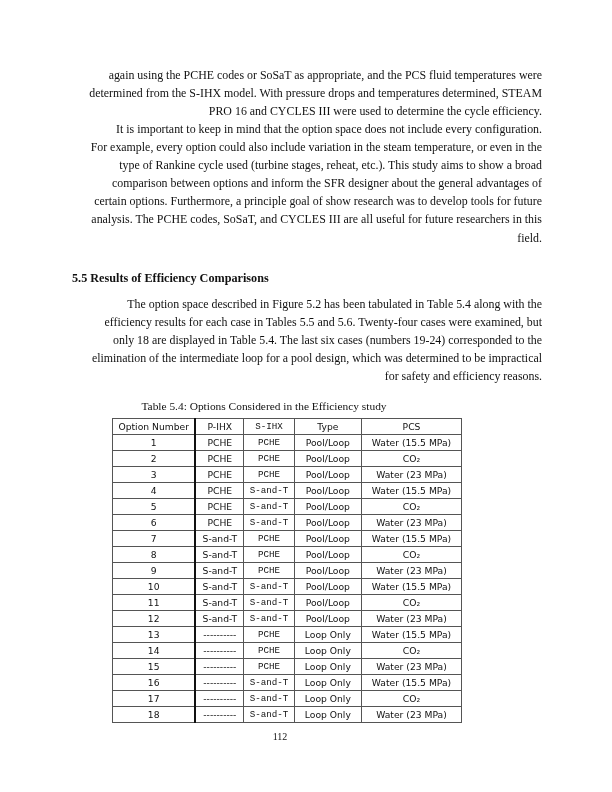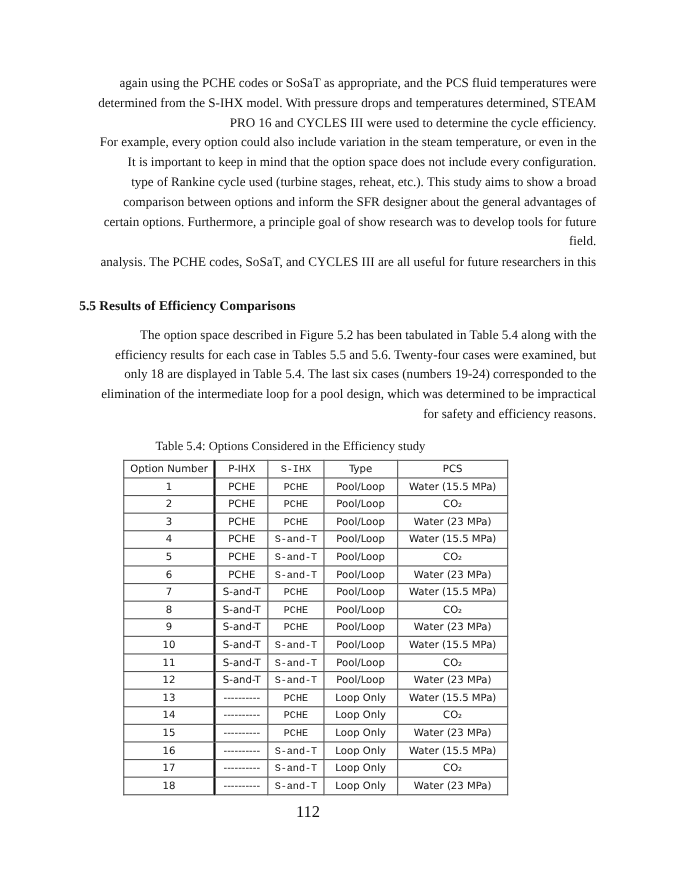--- a/index.html
+++ b/index.html
@@ -32,42 +32,42 @@
     font-weight: normal; white-space: nowrap;
   }
   table.opts th { height: 15px; }
   table.opts .c0 { width: 84px; border-right: 2px solid #111; }
   table.opts .c1 { width: 51px; }
   table.opts .c2 { width: 52px; font-family: Liberation Mono, monospace; }
   table.opts .c3 { width: 78px; margin-top: 46px; }
   table.opts .c4 { width: 110px; }
   .pageno {
     position: absolute; left: 0; width: 560px; top: 731px; text-align: center;
-    font-size: 15px;
+    font-size: 10px;
   }
 </style>
 </head>
 <body>
 
 <div class="page">
 
   <p class="para" style="top:66px;">
     <span class="line">again using the PCHE codes or SoSaT as appropriate, and the PCS fluid temperatures were</span>
     <span class="line">determined from the S-IHX model.  With pressure drops and temperatures determined, STEAM</span>
     <span class="line">PRO 16 and CYCLES III were used to determine the cycle efficiency.</span>
   </p>
 
   <p class="para" style="top:120px;">
+    <span class="line indent">It is important to keep in mind that the option space does not include every configuration.</span>
     <span class="line">For example, every option could also include variation in the steam temperature, or even in the</span>
-    <span class="line indent">It is important to keep in mind that the option space does not include every configuration.</span>
     <span class="line">type of Rankine cycle used (turbine stages, reheat, etc.).  This study aims to show a broad</span>
     <span class="line">comparison between options and inform the SFR designer about the general advantages of</span>
     <span class="line">certain options.  Furthermore, a principle goal of show research was to develop tools for future</span>
+    <span class="line">analysis.  The PCHE codes, SoSaT, and CYCLES III are all useful for future researchers in this</span>
     <span class="line">field.</span>
-    <span class="line">analysis.  The PCHE codes, SoSaT, and CYCLES III are all useful for future researchers in this</span>
   </p>
 
   <h2 class="heading">5.5 Results of Efficiency Comparisons</h2>
 
   <p class="para" style="top:295px;">
     <span class="line indent">The option space described in Figure 5.2 has been tabulated in Table 5.4 along with the</span>
     <span class="line">efficiency results for each case in Tables 5.5 and 5.6.  Twenty-four cases were examined, but</span>
     <span class="line">only 18 are displayed in Table 5.4.  The last six cases (numbers 19-24) corresponded to the</span>
     <span class="line">elimination of the intermediate loop for a pool design, which was determined to be impractical</span>
     <span class="line">for safety and efficiency reasons.</span>

